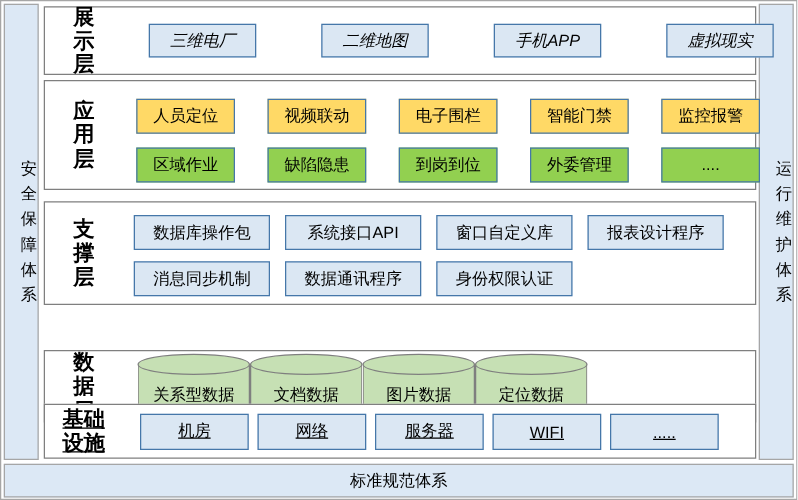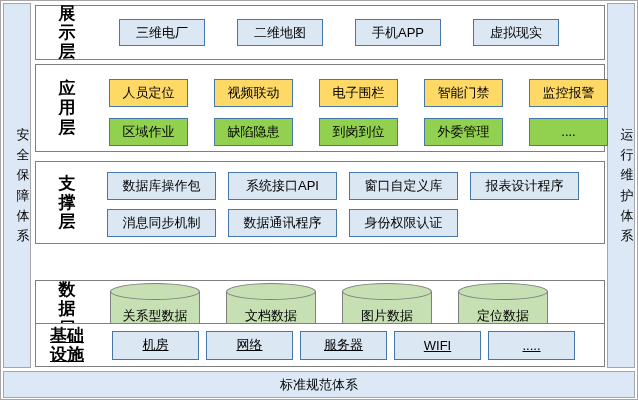--- a/index.html
+++ b/index.html
@@ -53,31 +53,31 @@
     word-break:break-all;text-align:center;
   }
   .band-label.wide .label-inner{width:38px;}
   .band-content{flex:1;display:flex;flex-direction:column;justify-content:center;}
   .row{display:flex;align-items:center;}
   .box{
     box-sizing:border-box;display:flex;align-items:center;justify-content:center;
     font-size:13px;background:var(--box-blue-bg);border:1.5px solid var(--box-border);
     white-space:nowrap;
   }
-  .row-presentation{padding-left:21px;gap:32px;}
+  .row-presentation{padding-left:21px;gap:52px;font-style:italic;}
   .box-presentation{width:86px;height:27px;}
   .content-app{gap:11px;padding-top:8px;}
   .row-app{padding-left:11px;gap:26px;}
   .box-app{width:79px;height:28px;}
   .box-yellow{background:var(--box-yellow-bg);}
   .box-green{background:var(--box-green-bg);}
   .content-support{gap:9px;padding-top:4px;}
   .row-support{padding-left:9px;gap:12px;}
   .box-support{width:109px;height:28px;}
-  .row-data{padding-left:12px;gap:26px;}
+  .row-data{padding-left:12px;}
   .cylinder{position:relative;width:90px;height:52px;flex:none;}
   .cyl-top{
     position:absolute;top:0;left:0;right:0;height:17px;border-radius:50%;
     background:var(--cylinder-bg);border:1px solid var(--cylinder-border);box-sizing:border-box;z-index:2;
   }
   .cyl-body{
     position:absolute;top:8px;left:0;right:0;bottom:0;
     background:var(--cylinder-bg);border:1px solid var(--cylinder-border);border-top:none;
     box-sizing:border-box;border-radius:0 0 45px 45px / 0 0 10px 10px;
   }

